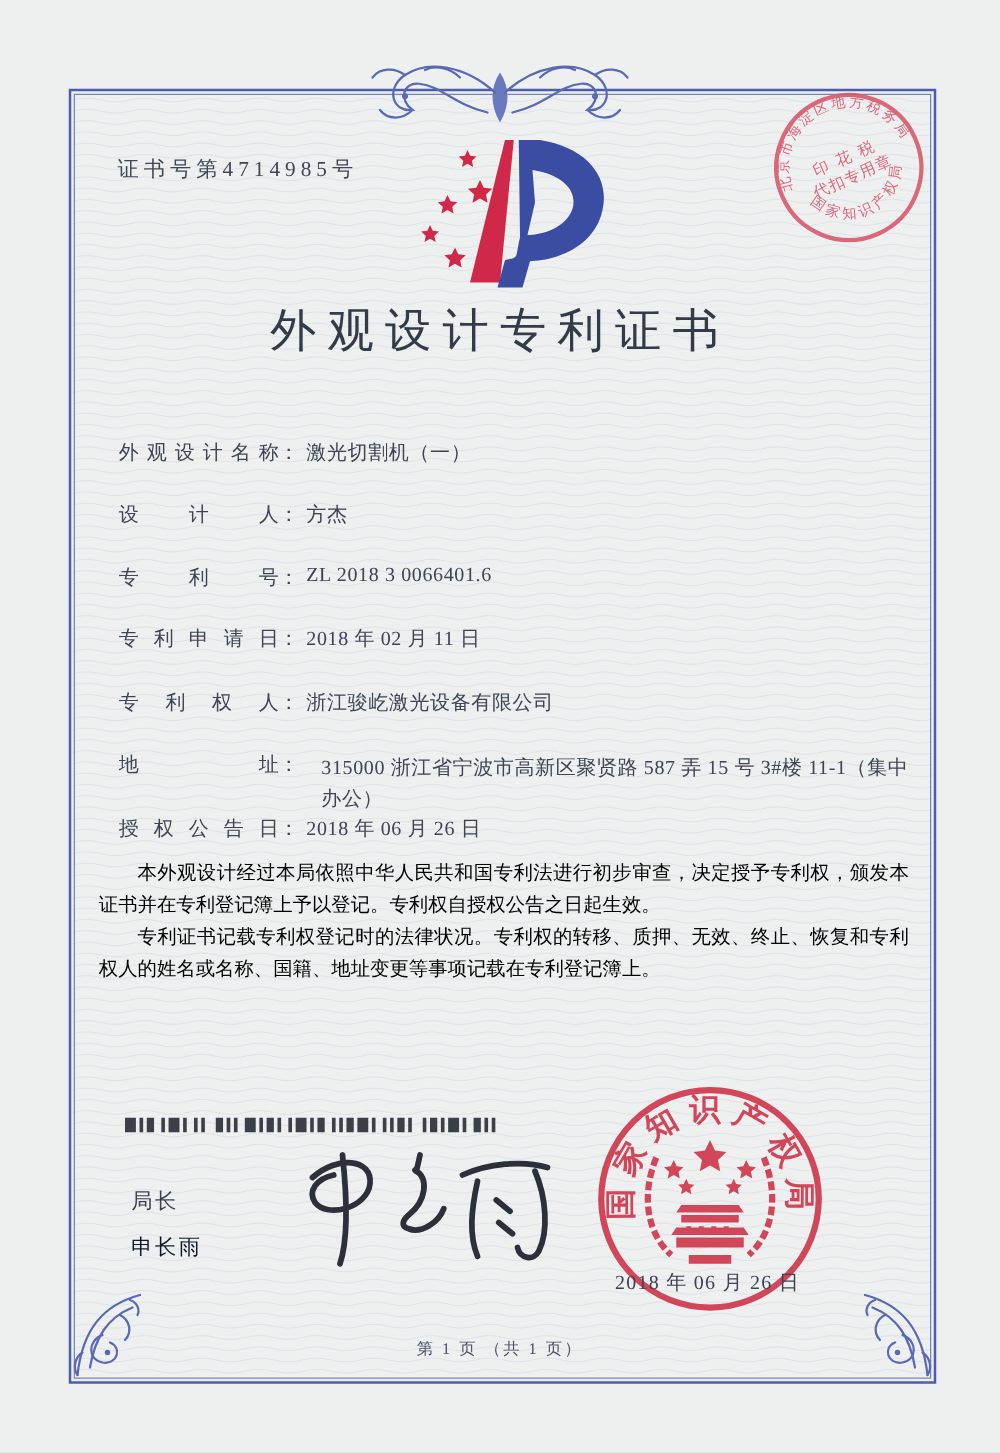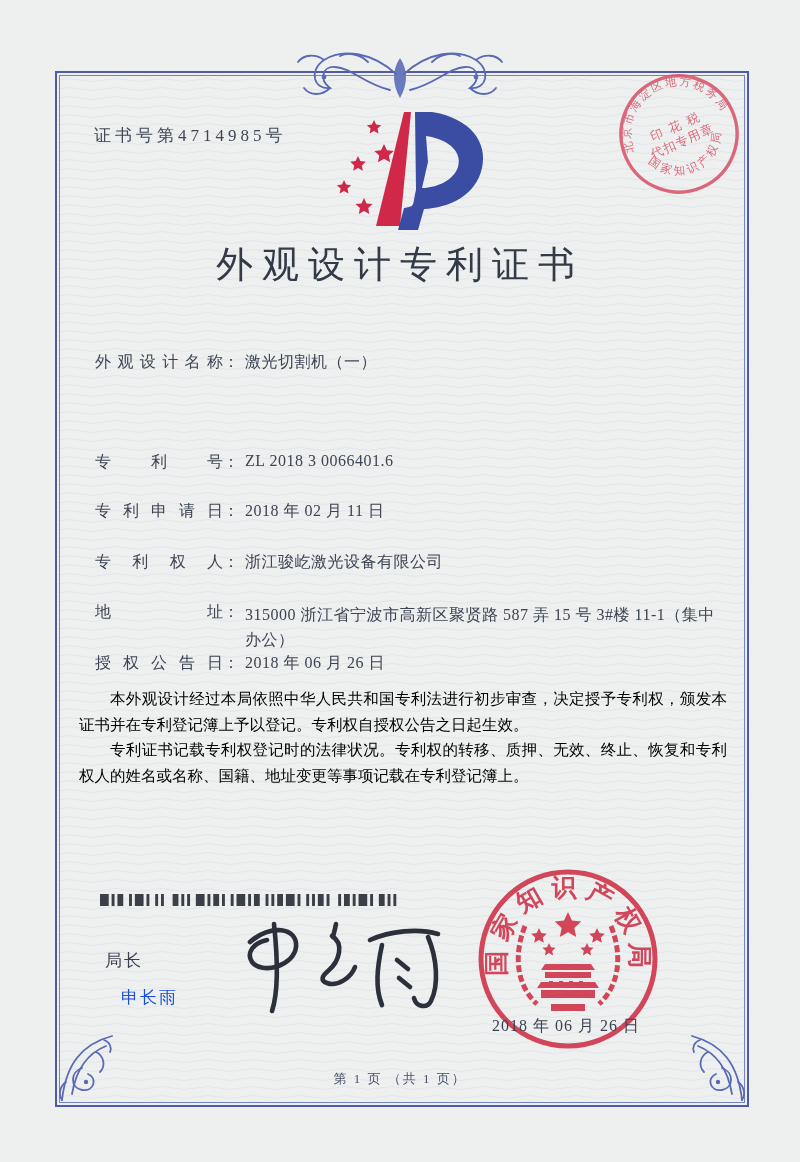--- a/index.html
+++ b/index.html
@@ -33,34 +33,34 @@
     color:#333b49; font-weight:500;
   }
 
   .row { position:absolute; left:95px; font-size:16px; color:#3d4452; width:660px; }
   .row .lbl {
     display:inline-block; width:128px; vertical-align:top;
     text-align:justify; text-align-last:justify;
   }
   .row .colon { display:inline-block; vertical-align:top; margin-right:6px; }
   .row .val { display:inline-block; vertical-align:top; letter-spacing:0.5px; }
-  .row .val.wrap { width:472px; line-height:25px; }
+  .row .val.wrap { width:472px; line-height:25px;margin-left:12px; }
   .pair-right { position:absolute; left:360px; top:0; }
   .pair-right .lbl { width:110px; }
 
   .paras {
     position:absolute; left:79px; top:686px; width:648px;
     font-size:15.5px; line-height:25.5px; text-align:justify; color:#000000;
   }
   .paras p { text-indent:2em; }
 
   .barcode { position:absolute; left:100px; top:894px; width:305px; height:12px; }
 
   .sig-role { position:absolute; left:105px; top:949px; font-size:17px; letter-spacing:2px; color:#3a414e; }
-  .sig-name { position:absolute; left:105px; top:986px; font-size:17px; letter-spacing:2px; color:#1d4ed8;margin-left:16px; }
+  .sig-name { position:absolute; left:105px; top:986px; font-size:17px; letter-spacing:2px; color:#0f172a; }
   .sig-script { position:absolute; left:222px; top:912px; width:225px; height:108px; }
 
   .seal { position:absolute; left:473px; top:864px; width:190px; height:190px; opacity:0.92; }
   .seal-date {
     position:absolute; left:492px; top:1016px; font-size:16px;
     letter-spacing:1px; color:#3b4250; z-index:3;
   }
   .tax-stamp {
     position:absolute; left:617px; top:72px; width:124px; height:124px;
     transform:rotate(-24deg); opacity:0.88; z-index:3;
@@ -254,20 +254,23 @@
       </g>
       <path fill="#3b4da3" fill-rule="evenodd" d="M103 2 L120 2 C158 8 176 32 170 58 C164 86 136 98 112 99 L106 120 L86 120 L92 98 C104 96 100 96 104 80 Z
            M114 26 C140 30 150 44 146 57 C141 72 122 78 110 78 L116 52 Z"></path>
     </svg>
 
     <div class="title">外观设计专利证书</div>
 
     <div class="row" style="top:352px">
       <span class="lbl">外观设计名称</span><span class="colon">：</span><span class="val">激光切割机（一）</span>
     </div>
+    <div class="row" style="top:402px">
+      <span class="lbl">设计人</span><span class="colon">：</span><span class="val">方杰</span>
+    </div>
     <div class="row" style="top:452px">
       <span class="lbl">专利号</span><span class="colon">：</span><span class="val">ZL 2018 3 0066401.6</span>
     </div>
     <div class="row" style="top:501px">
       <span class="lbl">专利申请日</span><span class="colon">：</span><span class="val">2018 年 02 月 11 日</span>
     </div>
     <div class="row" style="top:552px">
       <span class="lbl">专利权人</span><span class="colon">：</span><span class="val">浙江骏屹激光设备有限公司</span>
     </div>
     <div class="row" style="top:602px">

